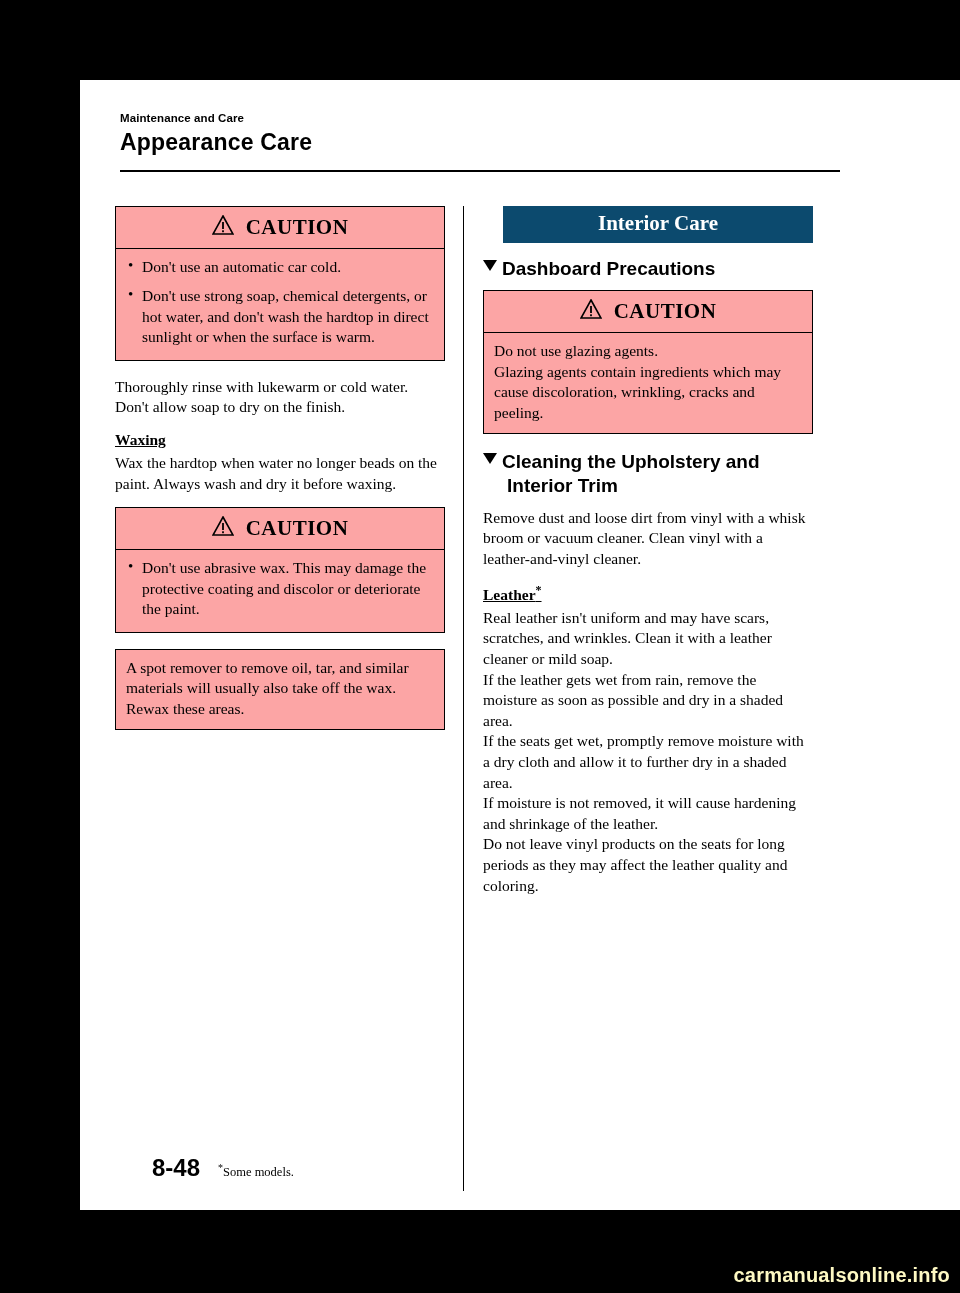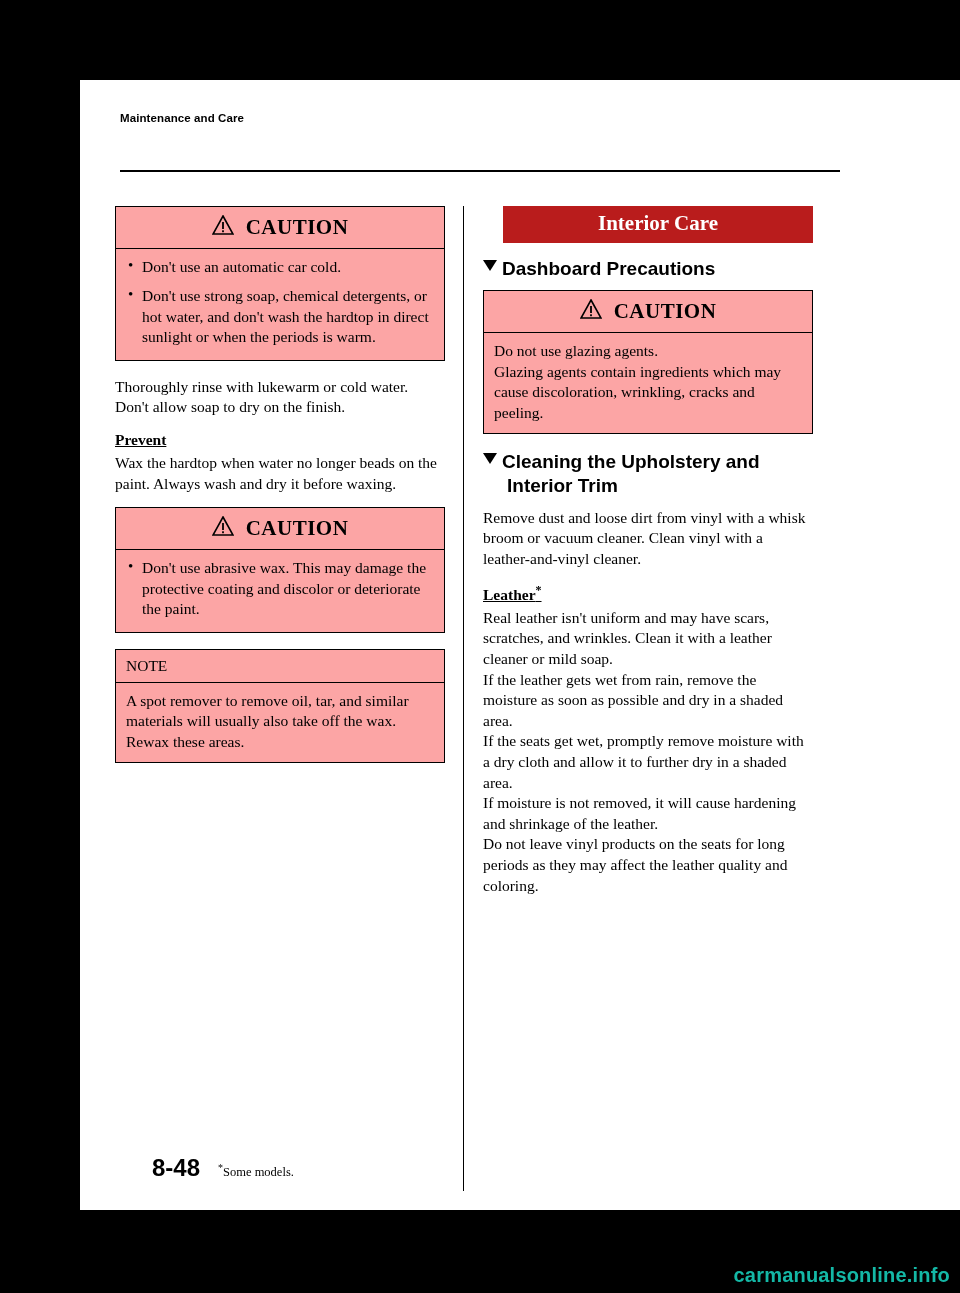--- a/index.html
+++ b/index.html
@@ -142,21 +142,21 @@
     margin: 0 0 4px 0;
     display: block;
   }
   .subhead .star {
     text-decoration: none;
     font-size: 12px;
     vertical-align: super;
     font-weight: bold;
   }
   .section-bar {
-    background: #b91c1c;
+    background: #0c4a6e;
     color: #ffffff;
     text-align: center;
     font-size: 21px;
     font-weight: bold;
     padding: 5px 0 7px 0;
     margin-bottom: 14px;
     font-family: "Liberation Serif", serif;
     margin-left: 20px;
   }
   .tri-head {
@@ -204,31 +204,32 @@
     font-size: 10px;
     vertical-align: super;
   }
   .watermark {
     position: absolute;
     right: 10px;
     bottom: 6px;
     font-family: "Liberation Sans", sans-serif;
     font-size: 20px;
     font-weight: bold;
-    color: #14b8a6;
+    color: #fef9c3;
     letter-spacing: 0.2px;
   }
 </style>
 </head>
 <body>
 
 <div class="page">
 
   <div class="header">
     <div class="header-breadcrumb">Maintenance and Care</div>
+    <div class="header-title">Appearance Care</div>
   </div>
   <div class="header-rule"></div>
 
   <div class="columns">
     <div class="col-divider"></div>
 
     <div class="col col-left">
 
       <div class="box">
         <div class="box-head">
@@ -237,28 +238,28 @@
               <polygon points="11,1 21,19 1,19" fill="none" stroke="#000" stroke-width="1.6"></polygon>
               <rect x="10.1" y="7" width="1.8" height="7" fill="#000"></rect>
               <rect x="10.1" y="15.3" width="1.8" height="1.9" fill="#000"></rect>
             </svg>
           </span>
           <span class="caution-title">CAUTION</span>
         </div>
         <div class="box-body">
           <ul class="bullets">
             <li>Don't use an automatic car cold.</li>
-            <li>Don't use strong soap, chemical detergents, or hot water, and don't wash the hardtop in direct sunlight or when the periods is warm.</li>
+            <li>Don't use strong soap, chemical detergents, or hot water, and don't wash the hardtop in direct sunlight or when the surface is warm.</li>
           </ul>
         </div>
       </div>
 
       <p class="para">Thoroughly rinse with lukewarm or cold water. Don't allow soap to dry on the finish.</p>
 
-      <span class="subhead">Prevent</span>
+      <span class="subhead">Waxing</span>
       <p class="para">Wax the hardtop when water no longer beads on the paint. Always wash and dry it before waxing.</p>
 
       <div class="box">
         <div class="box-head">
           <span class="warn-tri">
             <svg width="22" height="20" viewBox="0 0 22 20">
               <polygon points="11,1 21,19 1,19" fill="none" stroke="#000" stroke-width="1.6"></polygon>
               <rect x="10.1" y="7" width="1.8" height="7" fill="#000"></rect>
               <rect x="10.1" y="15.3" width="1.8" height="1.9" fill="#000"></rect>
             </svg>
@@ -266,21 +267,20 @@
           <span class="caution-title">CAUTION</span>
         </div>
         <div class="box-body">
           <ul class="bullets">
             <li>Don't use abrasive wax. This may damage the protective coating and discolor or deteriorate the paint.</li>
           </ul>
         </div>
       </div>
 
       <div class="box">
-        <div class="note-head">NOTE</div>
         <div class="box-body">A spot remover to remove oil, tar, and similar materials will usually also take off the wax. Rewax these areas.</div>
       </div>
 
     </div>
 
     <div class="col col-right">
 
       <div class="section-bar">Interior Care</div>
 
       <div class="tri-head">

